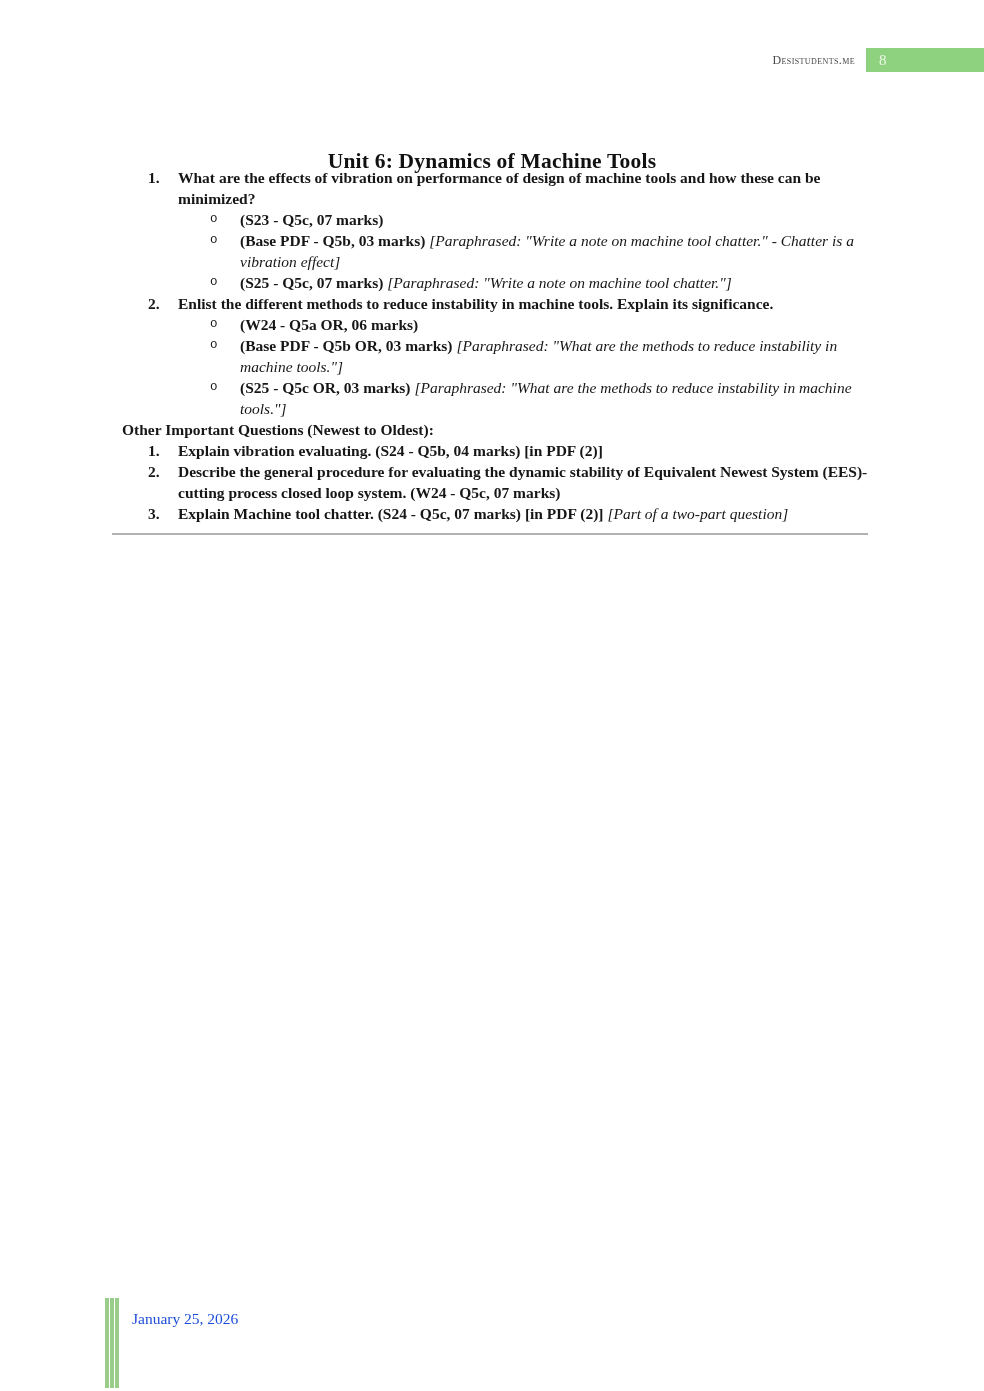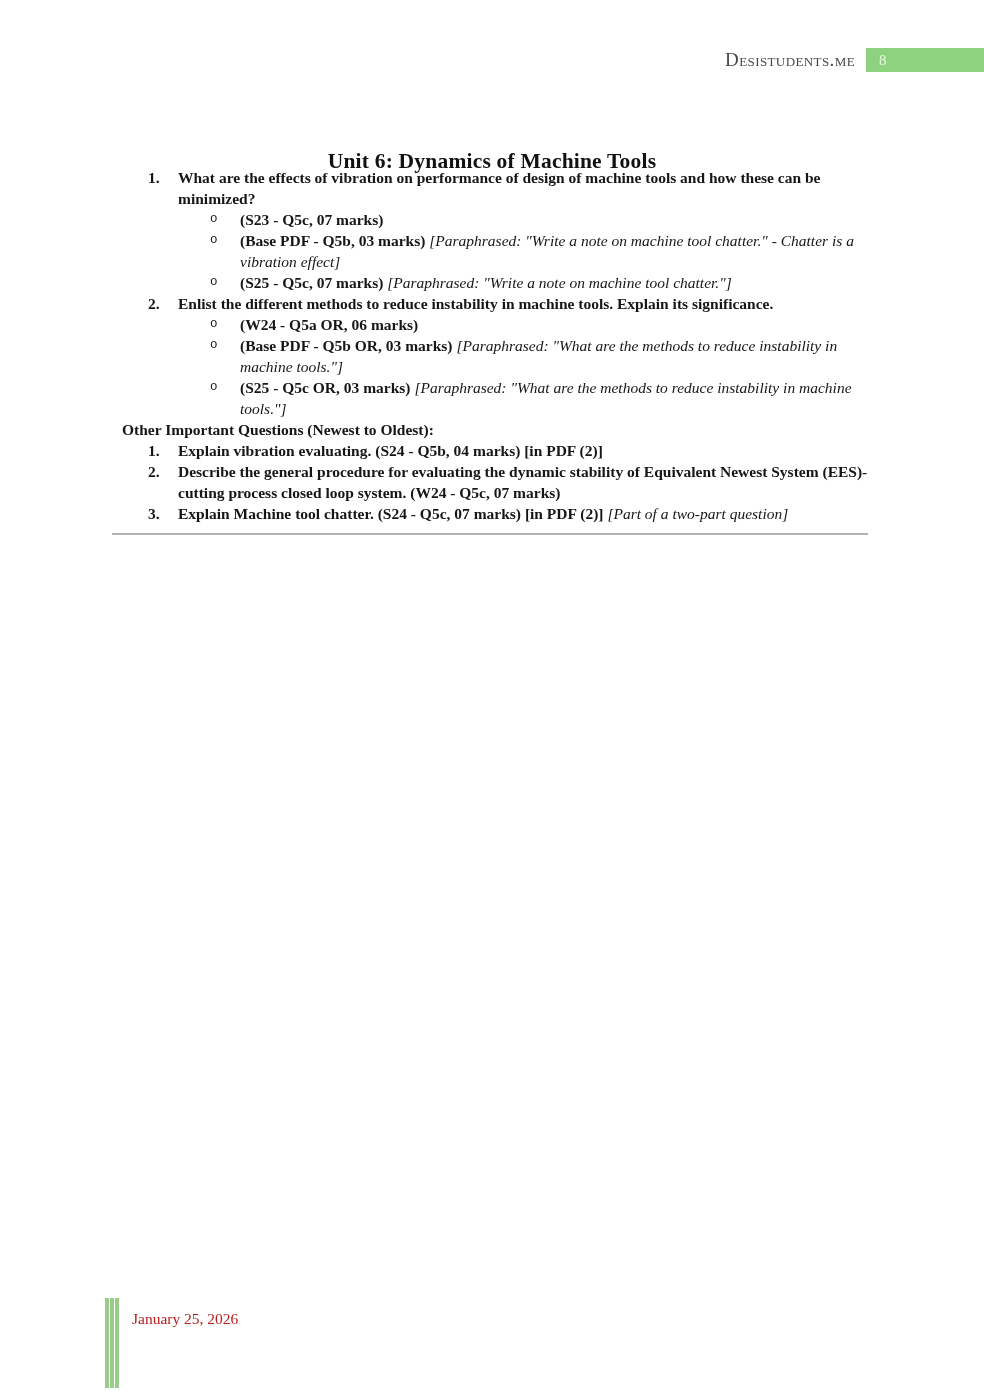--- a/index.html
+++ b/index.html
@@ -17,21 +17,21 @@
   
   .header {
     position:absolute;
     top:48px;
     right:0;
     display:flex;
     align-items:center;
   }
   .brand {
     font-variant:small-caps;
-    font-size:19px;
+    font-size:12px;
     letter-spacing:0.4px;
     color:#474747;
     margin-right:11px;
   }
   .page-badge {
     width:118px;
     height:24px;
     background:#8ed17f;
     color:#eef6e8;
     font-size:15px;
@@ -105,21 +105,21 @@
       #9bcd8a 5px, #9bcd8a 8.5px,
       #ffffff 8.5px, #ffffff 10px,
       #9bcd8a 10px, #9bcd8a 13.5px,
       #ffffff 13.5px);
   }
   .footer-date {
     position:absolute;
     left:132px;
     top:1310px;
     font-size:15.5px;
-    color:#b91c1c;
+    color:#1d4ed8;
   }
 </style>
 </head>
 <body>
 
 <div class="page">
 
   <div class="header">
     <span class="brand">Desistudents.me</span>
     <span class="page-badge">8</span>

